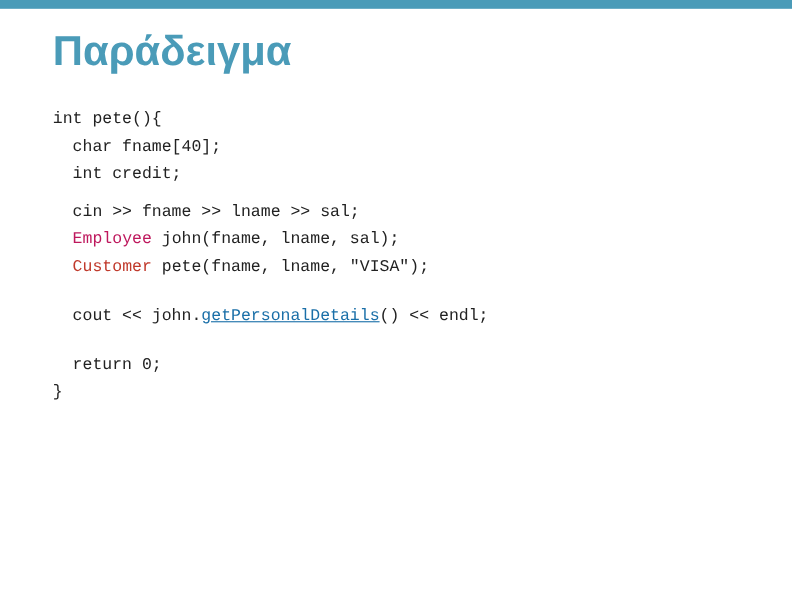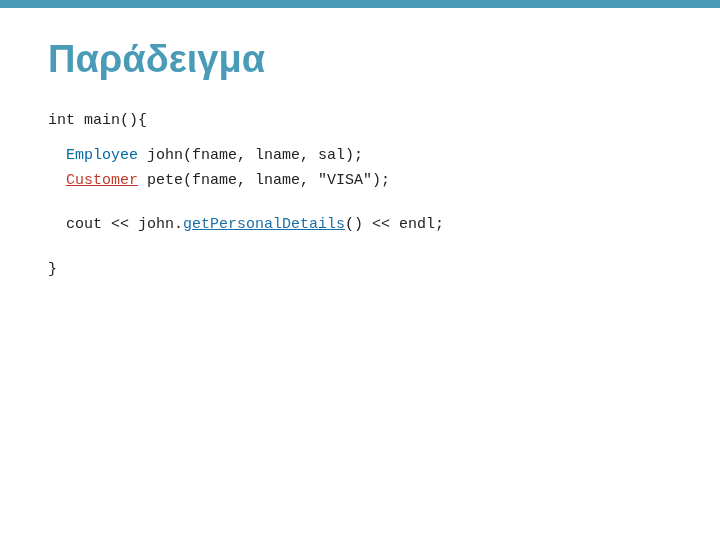--- a/index.html
+++ b/index.html
@@ -23,21 +23,21 @@
       position: relative;
     }
 
     .top-bar {
       height: 8px;
       background: #4a9bb8;
       width: 100%;
     }
 
     .content {
-      padding: 30px 48px 20px 48px;
+      padding: 18px 48px 20px 48px;
     }
 
     .title {
       font-size: 38px;
       font-weight: bold;
       color: #4a9bb8;
       margin-bottom: 28px;
       font-family: Arial, sans-serif;
     }
 
@@ -52,53 +52,56 @@
       height: 10px;
     }
 
     .method-blue {
       color: #1a6fa8;
       text-decoration: underline;
     }
 
     .customer-color {
       color: #c0392b;
-      text-decoration: underline;
     }
 
     .employee-color {
-      color: #0369a1;
+      color: #be185d;
     }
   </style>
 </head>
 <body>
 
 <div class="slide">
   <div class="top-bar"></div>
   <div class="content">
     <div class="title">Παράδειγμα</div>
 
     <div class="code-block">
 
-      <div>int main(){</div>
+      <div>int pete(){</div>
+      <div>&nbsp;&nbsp;char fname[40];</div>
+      <div>&nbsp;&nbsp;int credit;</div>
 
       <div class="code-gap"></div>
 
+      <div>&nbsp;&nbsp;cin &gt;&gt; fname &gt;&gt; lname &gt;&gt; sal;</div>
       <div>&nbsp;&nbsp;<span class="employee-color">Employee</span> john(fname, lname, sal);</div>
       <div>&nbsp;&nbsp;<span class="customer-color">Customer</span> pete(fname, lname, "VISA");</div>
 
       <div class="code-gap"></div>
 
 
       <div class="code-gap"></div>
 
       <div>&nbsp;&nbsp;cout &lt;&lt; john.<span class="method-blue">getPersonalDetails</span>() &lt;&lt; endl;</div>
 
       <div class="code-gap"></div>
 
 
       <div class="code-gap"></div>
 
+      <div>&nbsp;&nbsp;return 0;</div>
       <div>}</div>
 
     </div>
   </div>
 </div>
 
 </body></html>

